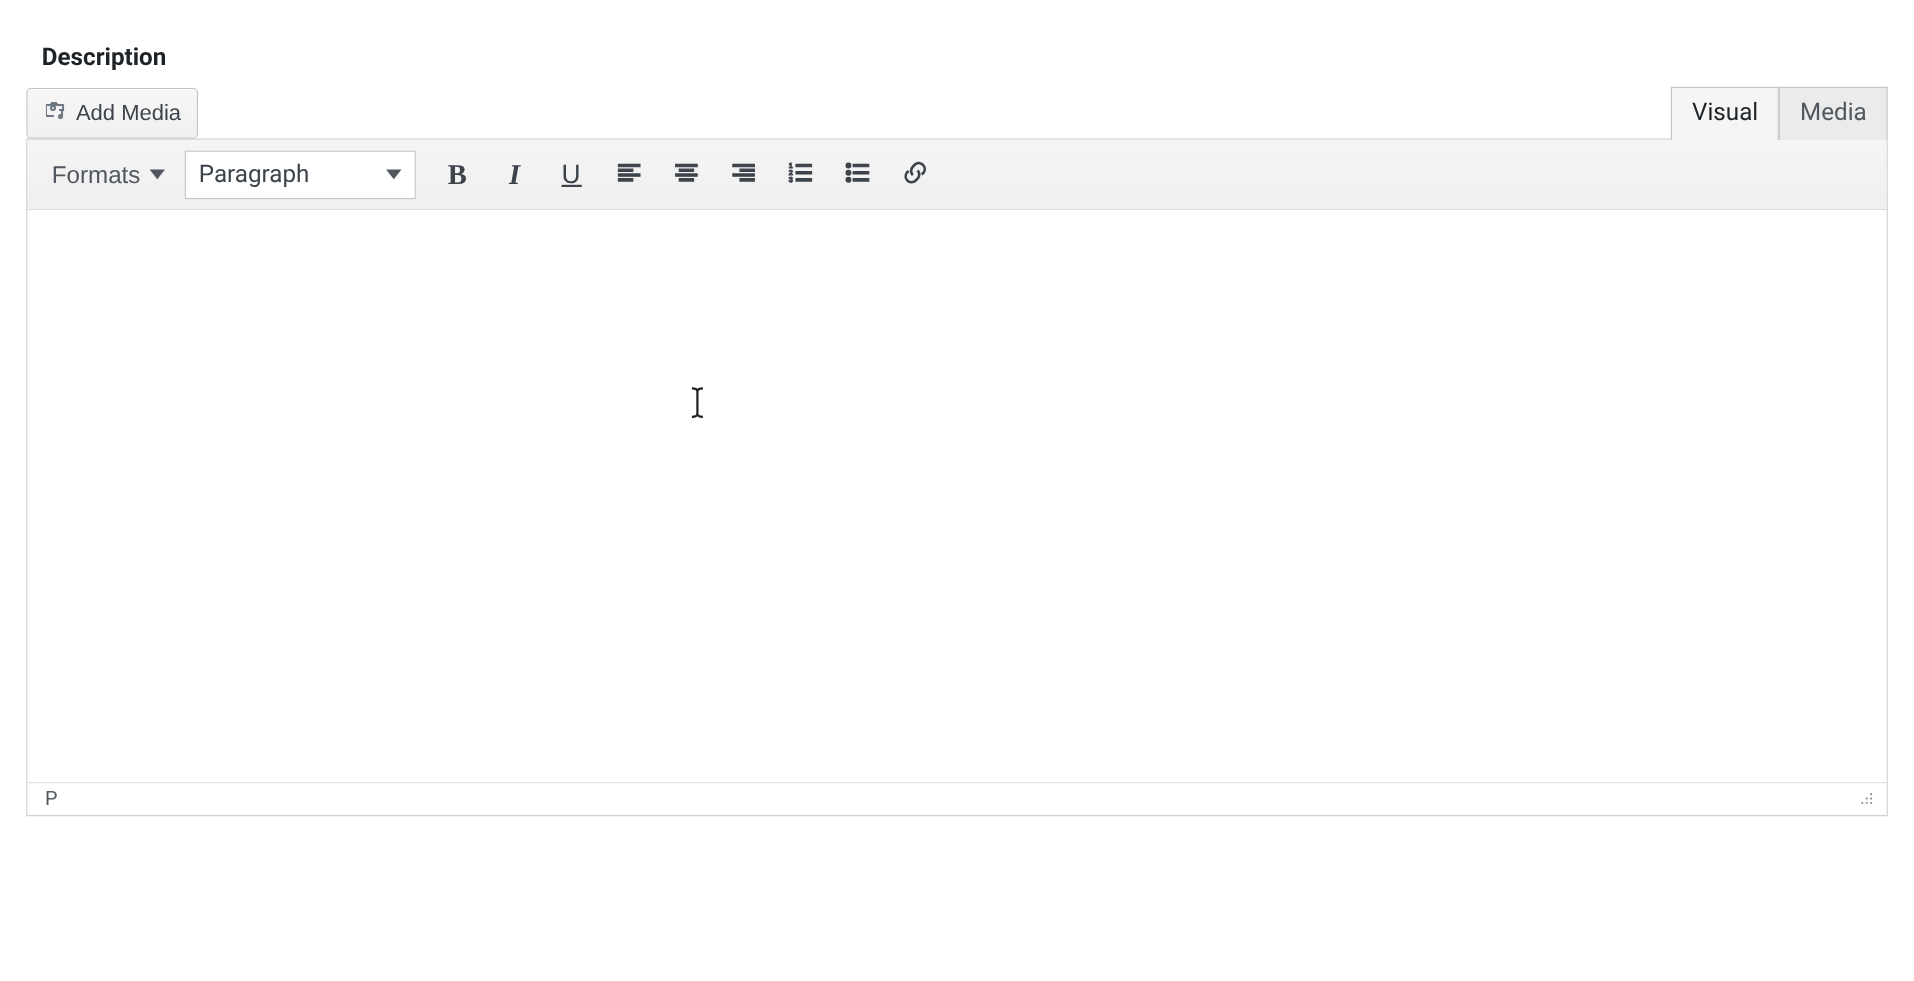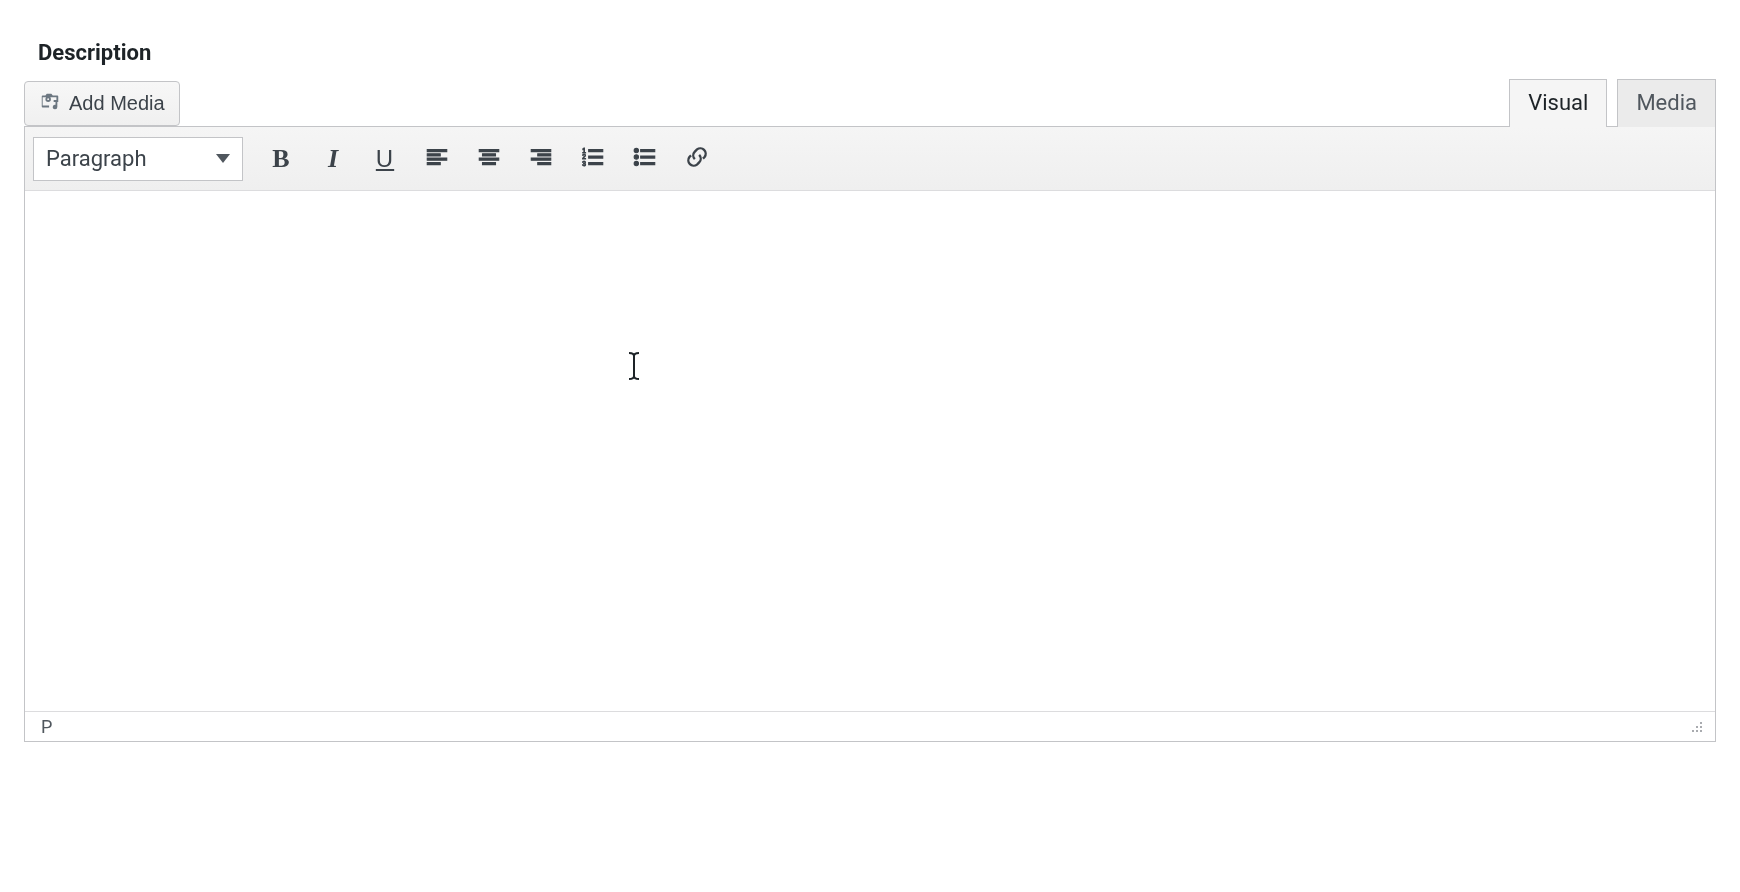--- a/index.html
+++ b/index.html
@@ -34,21 +34,21 @@
     color: #3c434a;
     background: linear-gradient(#f7f7f7, #f0f0f0);
     border: 1px solid #c3c4c7;
     border-radius: 4px;
     cursor: pointer;
   }
   .add-media-btn svg { width: 22px; height: 22px; fill: #6c7781; }
 
   .tabs {
     display: flex;
-    gap: 10px;
+    gap: 0;
   }
   .tab {
     padding: 10px 18px 12px 18px;
     font-size: 22px;
     color: #50575e;
     background: #ebebeb;
     border: 1px solid #c3c4c7;
     border-bottom: none;
     cursor: pointer;
     position: relative;
@@ -179,20 +179,24 @@
     <div class="tab">
       <span>Media</span>
     </div>
   </div>
 </div>
 
 <div class="editor-wrap">
 
   <div class="toolbar">
 
+    <button class="formats-btn">
+      <span>Formats</span>
+      <span class="caret-down"></span>
+    </button>
 
     <div class="paragraph-select">
       <span>Paragraph</span>
       <span class="caret-down"></span>
     </div>
 
     <button class="tb-btn">
       <span class="bold-glyph">B</span>
     </button>
 

